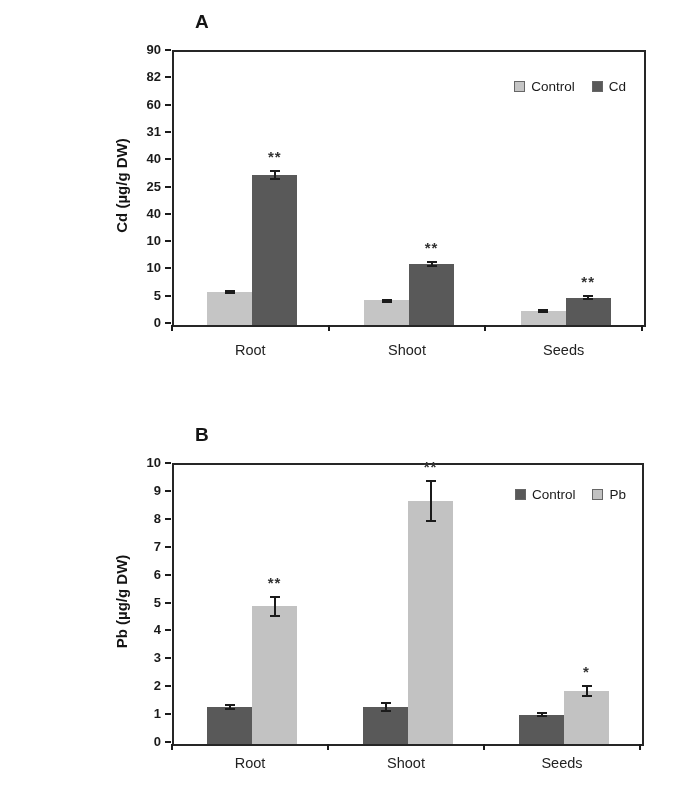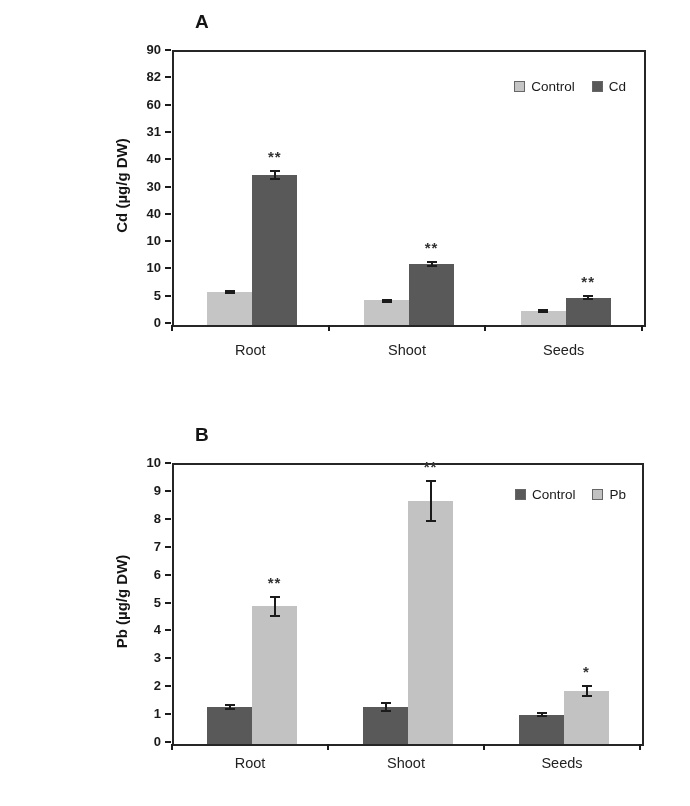--- a/index.html
+++ b/index.html
@@ -76,21 +76,21 @@
       <div class="ytick-label" style="left: 123px; top: 315px;">0</div>
       <div class="ytick-mark" style="left: 165px; top: 294.7px; width: 6px; height: 2px;"></div>
       <div class="ytick-label" style="left: 123px; top: 287.7px;">5</div>
       <div class="ytick-mark" style="left: 165px; top: 267.4px; width: 6px; height: 2px;"></div>
       <div class="ytick-label" style="left: 123px; top: 260.4px;">10</div>
       <div class="ytick-mark" style="left: 165px; top: 240.1px; width: 6px; height: 2px;"></div>
       <div class="ytick-label" style="left: 123px; top: 233.1px;">10</div>
       <div class="ytick-mark" style="left: 165px; top: 212.8px; width: 6px; height: 2px;"></div>
       <div class="ytick-label" style="left: 123px; top: 205.8px;">40</div>
       <div class="ytick-mark" style="left: 165px; top: 185.5px; width: 6px; height: 2px;"></div>
-      <div class="ytick-label" style="left: 123px; top: 178.5px;">30</div>
+      <div class="ytick-label" style="left: 123px; top: 178.5px;">25</div>
       <div class="ytick-mark" style="left: 165px; top: 158.2px; width: 6px; height: 2px;"></div>
       <div class="ytick-label" style="left: 123px; top: 151.2px;">40</div>
       <div class="ytick-mark" style="left: 165px; top: 130.9px; width: 6px; height: 2px;"></div>
       <div class="ytick-label" style="left: 123px; top: 123.9px;">31</div>
       <div class="ytick-mark" style="left: 165px; top: 103.6px; width: 6px; height: 2px;"></div>
       <div class="ytick-label" style="left: 123px; top: 96.6px;">60</div>
       <div class="ytick-mark" style="left: 165px; top: 76.3px; width: 6px; height: 2px;"></div>
       <div class="ytick-label" style="left: 123px; top: 69.3px;">82</div>
       <div class="ytick-mark" style="left: 165px; top: 49px; width: 6px; height: 2px;"></div>
       <div class="ytick-label" style="left: 123px; top: 42px;">90</div>

